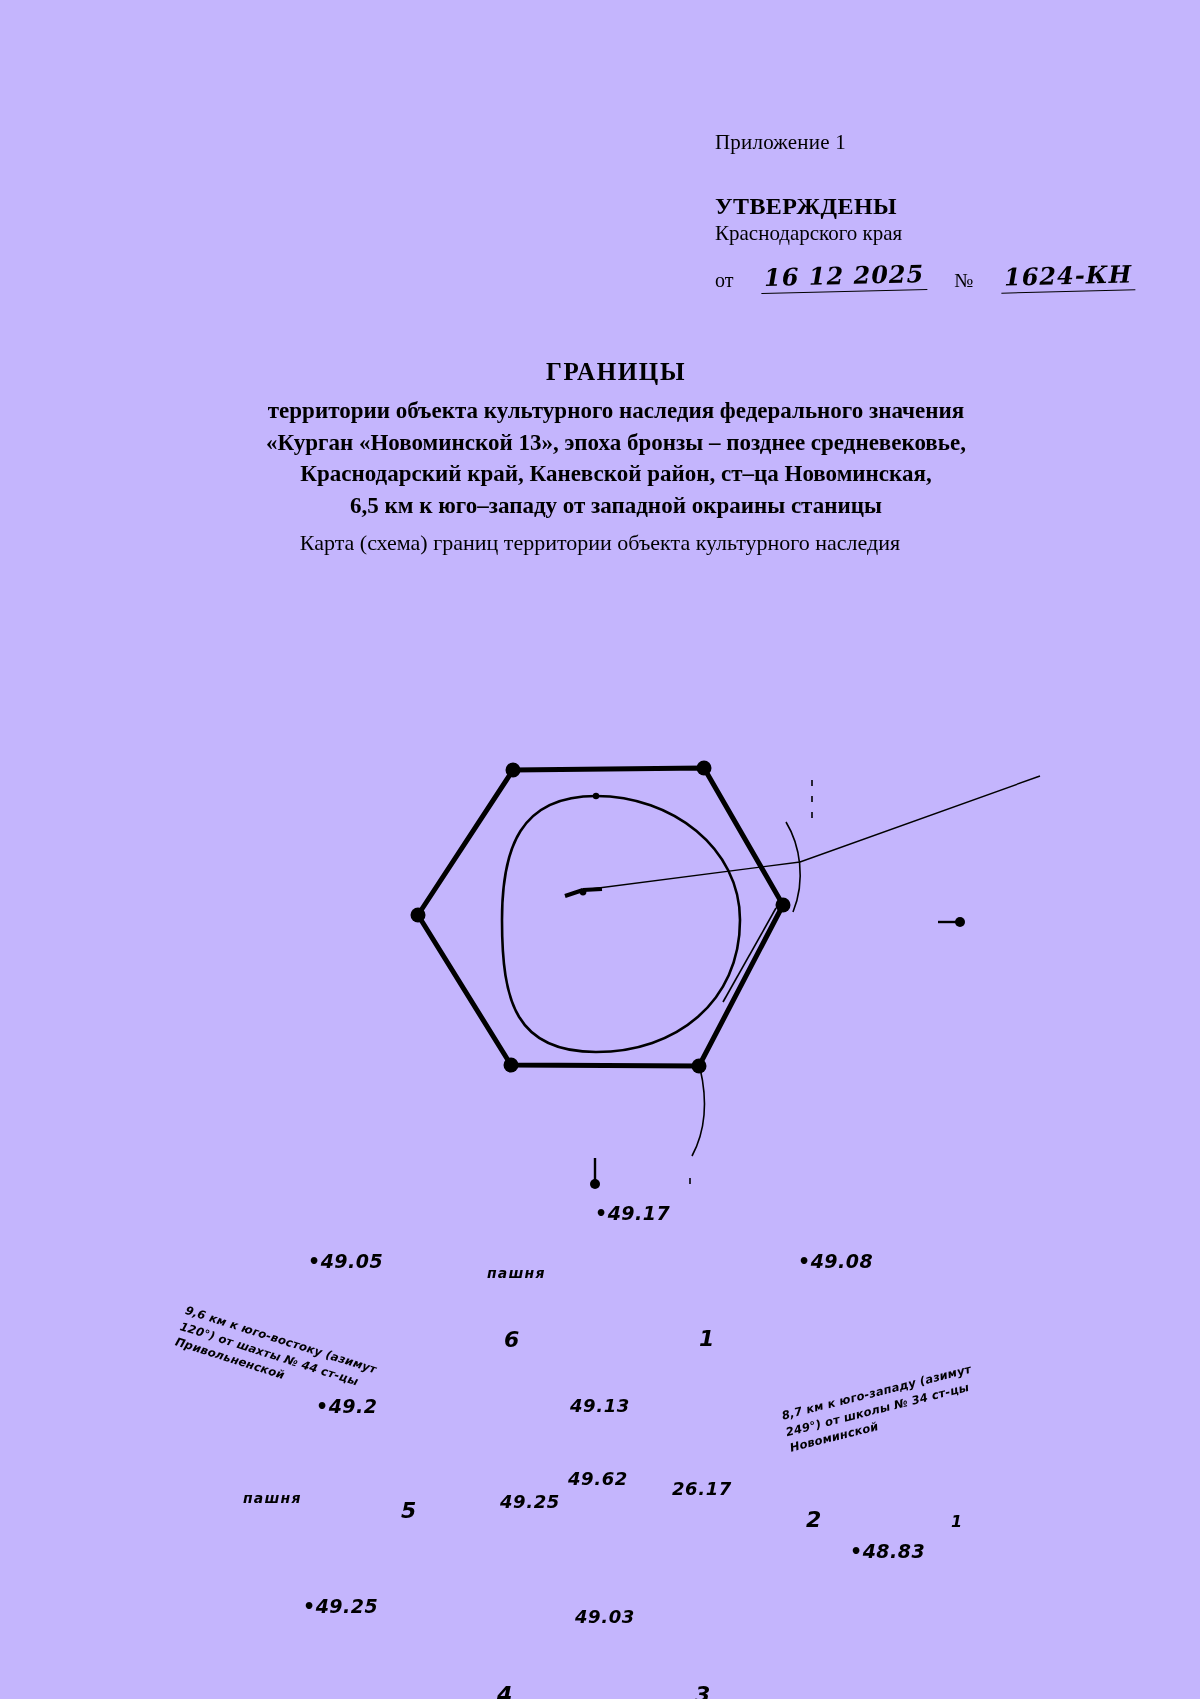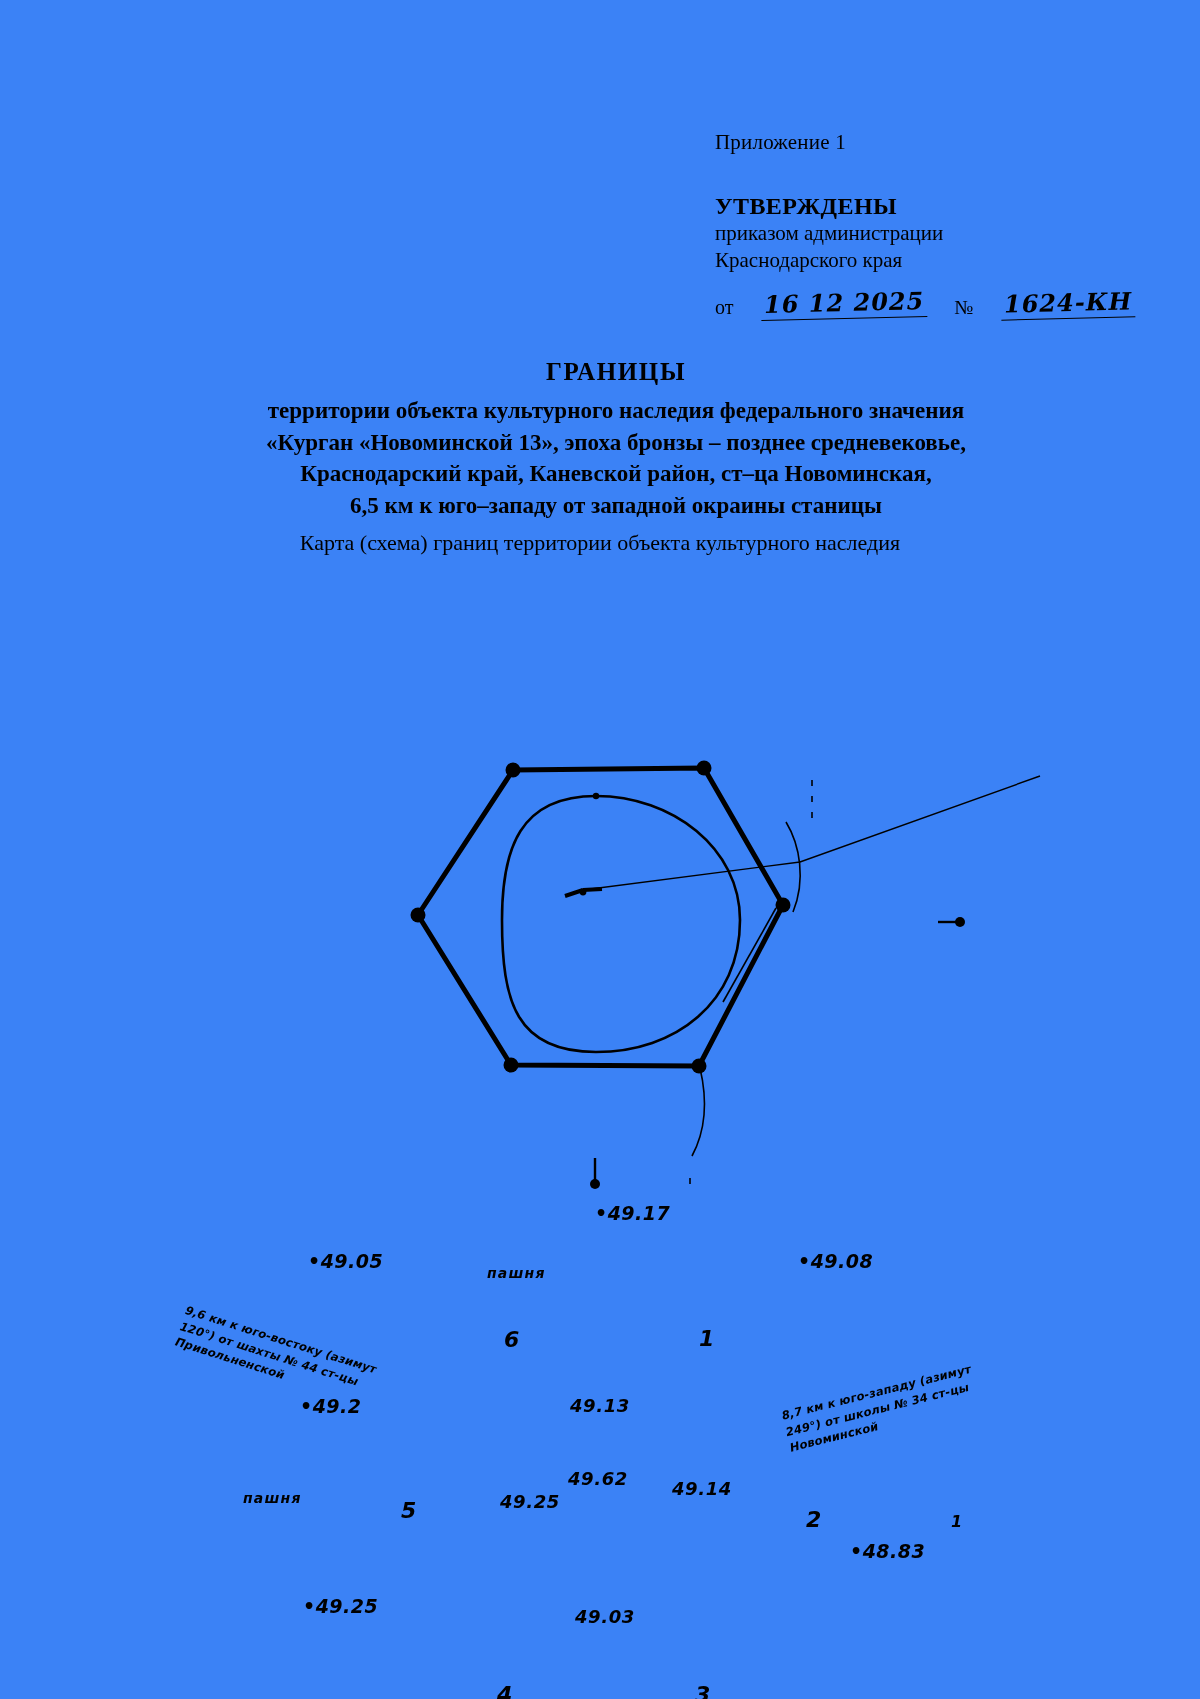--- a/index.html
+++ b/index.html
@@ -2,21 +2,21 @@
 <html lang="ru"><head>
 <meta charset="utf-8">
 <title>Приложение 1 — Границы территории объекта культурного наследия</title>
 <style>
   html,body{margin:0;padding:0;background:#ffffff;}
   body{
     width:1200px;height:1699px;position:relative;overflow:hidden;
     font-family:"Liberation Serif", serif;color:#000;
     -webkit-font-smoothing:none;
   }
-  .page{position:absolute;inset:0;background:#3b82f6;}
+  .page{position:absolute;inset:0;background:#c4b5fd;}
 
   
   .hdr{position:absolute;left:715px;top:130px;width:420px;}
   .hdr .appendix{font-size:21px;letter-spacing:.2px;margin-bottom:38px;}
   .hdr .approved{font-size:24px;font-weight:700;letter-spacing:.4px;}
   .hdr .line{font-size:21px;line-height:1.28;}
   .hdr .dateline{font-size:20px;margin-top:14px;white-space:nowrap;display:flex;align-items:flex-end;gap:4px;justify-content:space-between;}
   .hw{
     font-family:"DejaVu Serif", serif;
     font-style:italic;font-weight:700;font-size:24px;
@@ -48,21 +48,20 @@
   .arrnum{font-size:16px;}
 </style>
 </head>
 <body>
 
 <div class="page">
 
   <div class="hdr">
     <div class="appendix">Приложение 1</div>
     <div class="approved">УТВЕРЖДЕНЫ</div>
-    <div class="line">приказом администрации</div>
     <div class="line">Краснодарского края</div>
     <div class="dateline">
       <span>от</span>
       <span class="hw ul">16 12 2025</span>
       <span>№</span>
       <span class="hw ul">1624-КН</span>
     </div>
   </div>
 
   <div class="titleblock">
@@ -109,28 +108,28 @@
       <path d="M 595 568 L 595 592" stroke="#000" stroke-width="2.4" fill="none"></path>
       <circle cx="595" cy="594" r="5" fill="#000"></circle>
 
       <path d="M 812 190 L 812 196 M 812 206 L 812 212 M 812 222 L 812 228" stroke="#000" stroke-width="1.6" fill="none"></path>
       <path d="M 690 588 L 690 594" stroke="#000" stroke-width="1.6" fill="none"></path>
     </svg>
 
     <span class="lbl elev" style="left:595px;top:612px;">•49.17</span>
     <span class="lbl elev" style="left:308px;top:660px;text-align:right;">•49.05</span>
     <span class="lbl elev" style="left:798px;top:660px;">•49.08</span>
-    <span class="lbl elev" style="left:300px;top:805px;">•49.2</span>
+    <span class="lbl elev" style="left:316px;top:805px;">•49.2</span>
     <span class="lbl elev" style="left:850px;top:950px;">•48.83</span>
     <span class="lbl elev" style="left:303px;top:1005px;">•49.25</span>
 
     <span class="lbl inner" style="left:570px;top:805px;">49.13</span>
     <span class="lbl inner" style="left:568px;top:878px;">49.62</span>
     <span class="lbl inner" style="left:500px;top:901px;">49.25</span>
-    <span class="lbl inner" style="left:672px;top:888px;">49.14</span>
+    <span class="lbl inner" style="left:672px;top:888px;">26.17</span>
     <span class="lbl inner" style="left:575px;top:1016px;">49.03</span>
 
     <span class="lbl fld" style="left:487px;top:675px;">пашня</span>
     <span class="lbl fld" style="left:243px;top:900px;">пашня</span>
 
     <span class="lbl vtx" style="left:699px;top:736px;">1</span>
     <span class="lbl vtx" style="left:806px;top:917px;">2</span>
     <span class="lbl vtx" style="left:695px;top:1092px;">3</span>
     <span class="lbl vtx" style="left:497px;top:1092px;">4</span>
     <span class="lbl vtx" style="left:401px;top:908px;">5</span>

